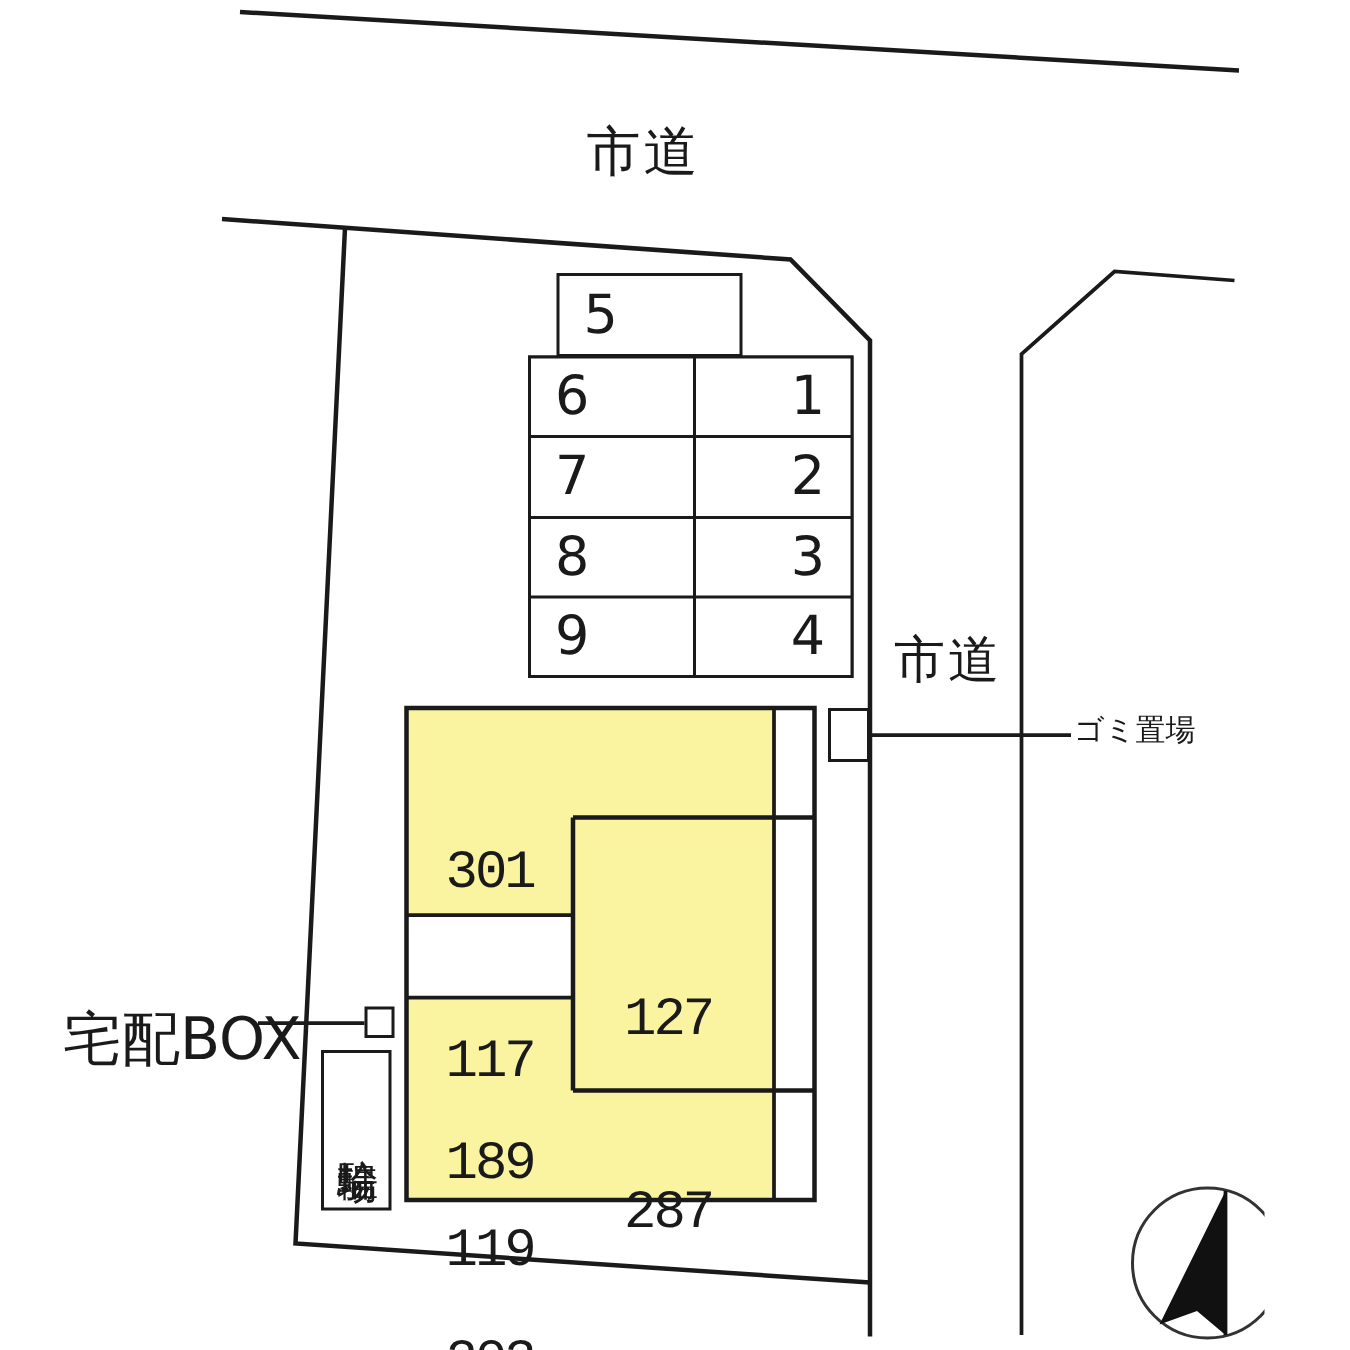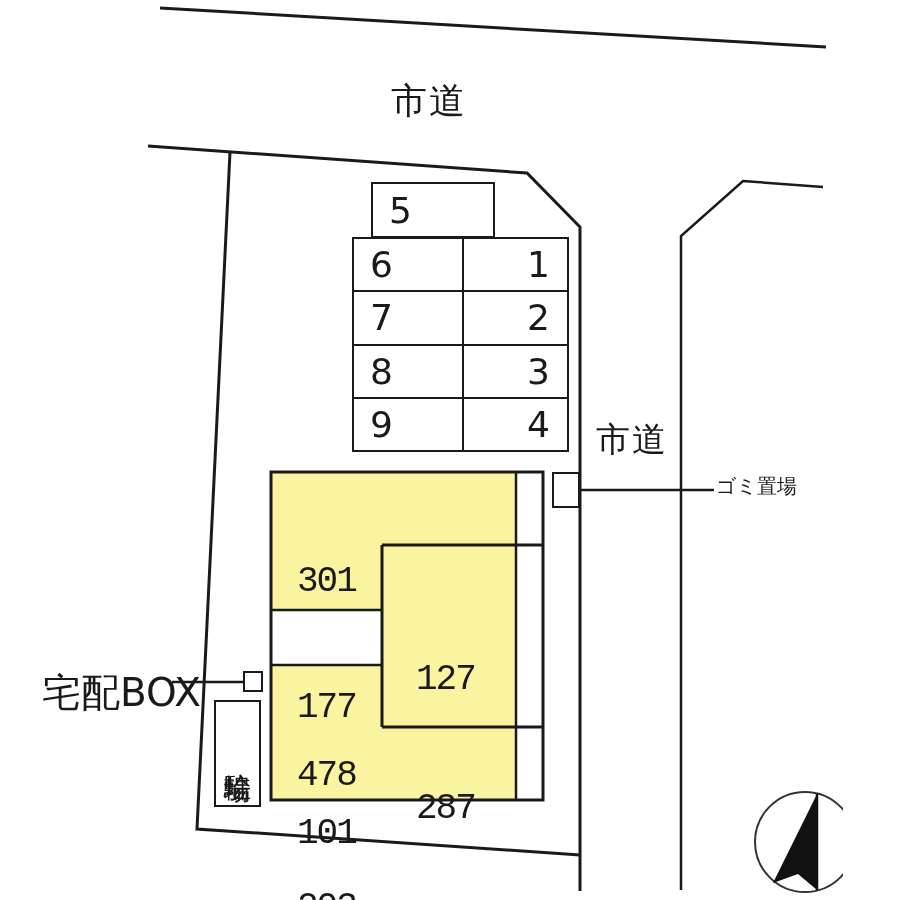--- a/index.html
+++ b/index.html
@@ -126,30 +126,30 @@
     <div class="pcell left">7</div>
     <div class="pcell right">2</div>
     <div class="pcell left">8</div>
     <div class="pcell right">3</div>
     <div class="pcell left">9</div>
     <div class="pcell right">4</div>
   </div>
 
   <div class="abs unit-stack" id="stack-a">
     <span>301</span>
-    <span>177</span>
-    <span>101</span>
+    <span>117</span>
+    <span>119</span>
   </div>
   <div class="abs unit-stack" id="stack-b">
     <span>127</span>
     <span>287</span>
     
   </div>
   <div class="abs unit-stack" id="stack-c">
-    <span>478</span>
+    <span>189</span>
     <span>203</span>
     
   </div>
 
   <div class="abs garbage-box"></div>
   <div class="abs kanji" id="garbage-label">ゴミ置場</div>
 
   <div class="abs delivery-box"></div>
   <div class="abs kanji" id="delivery-label">宅配BOX</div>
 

